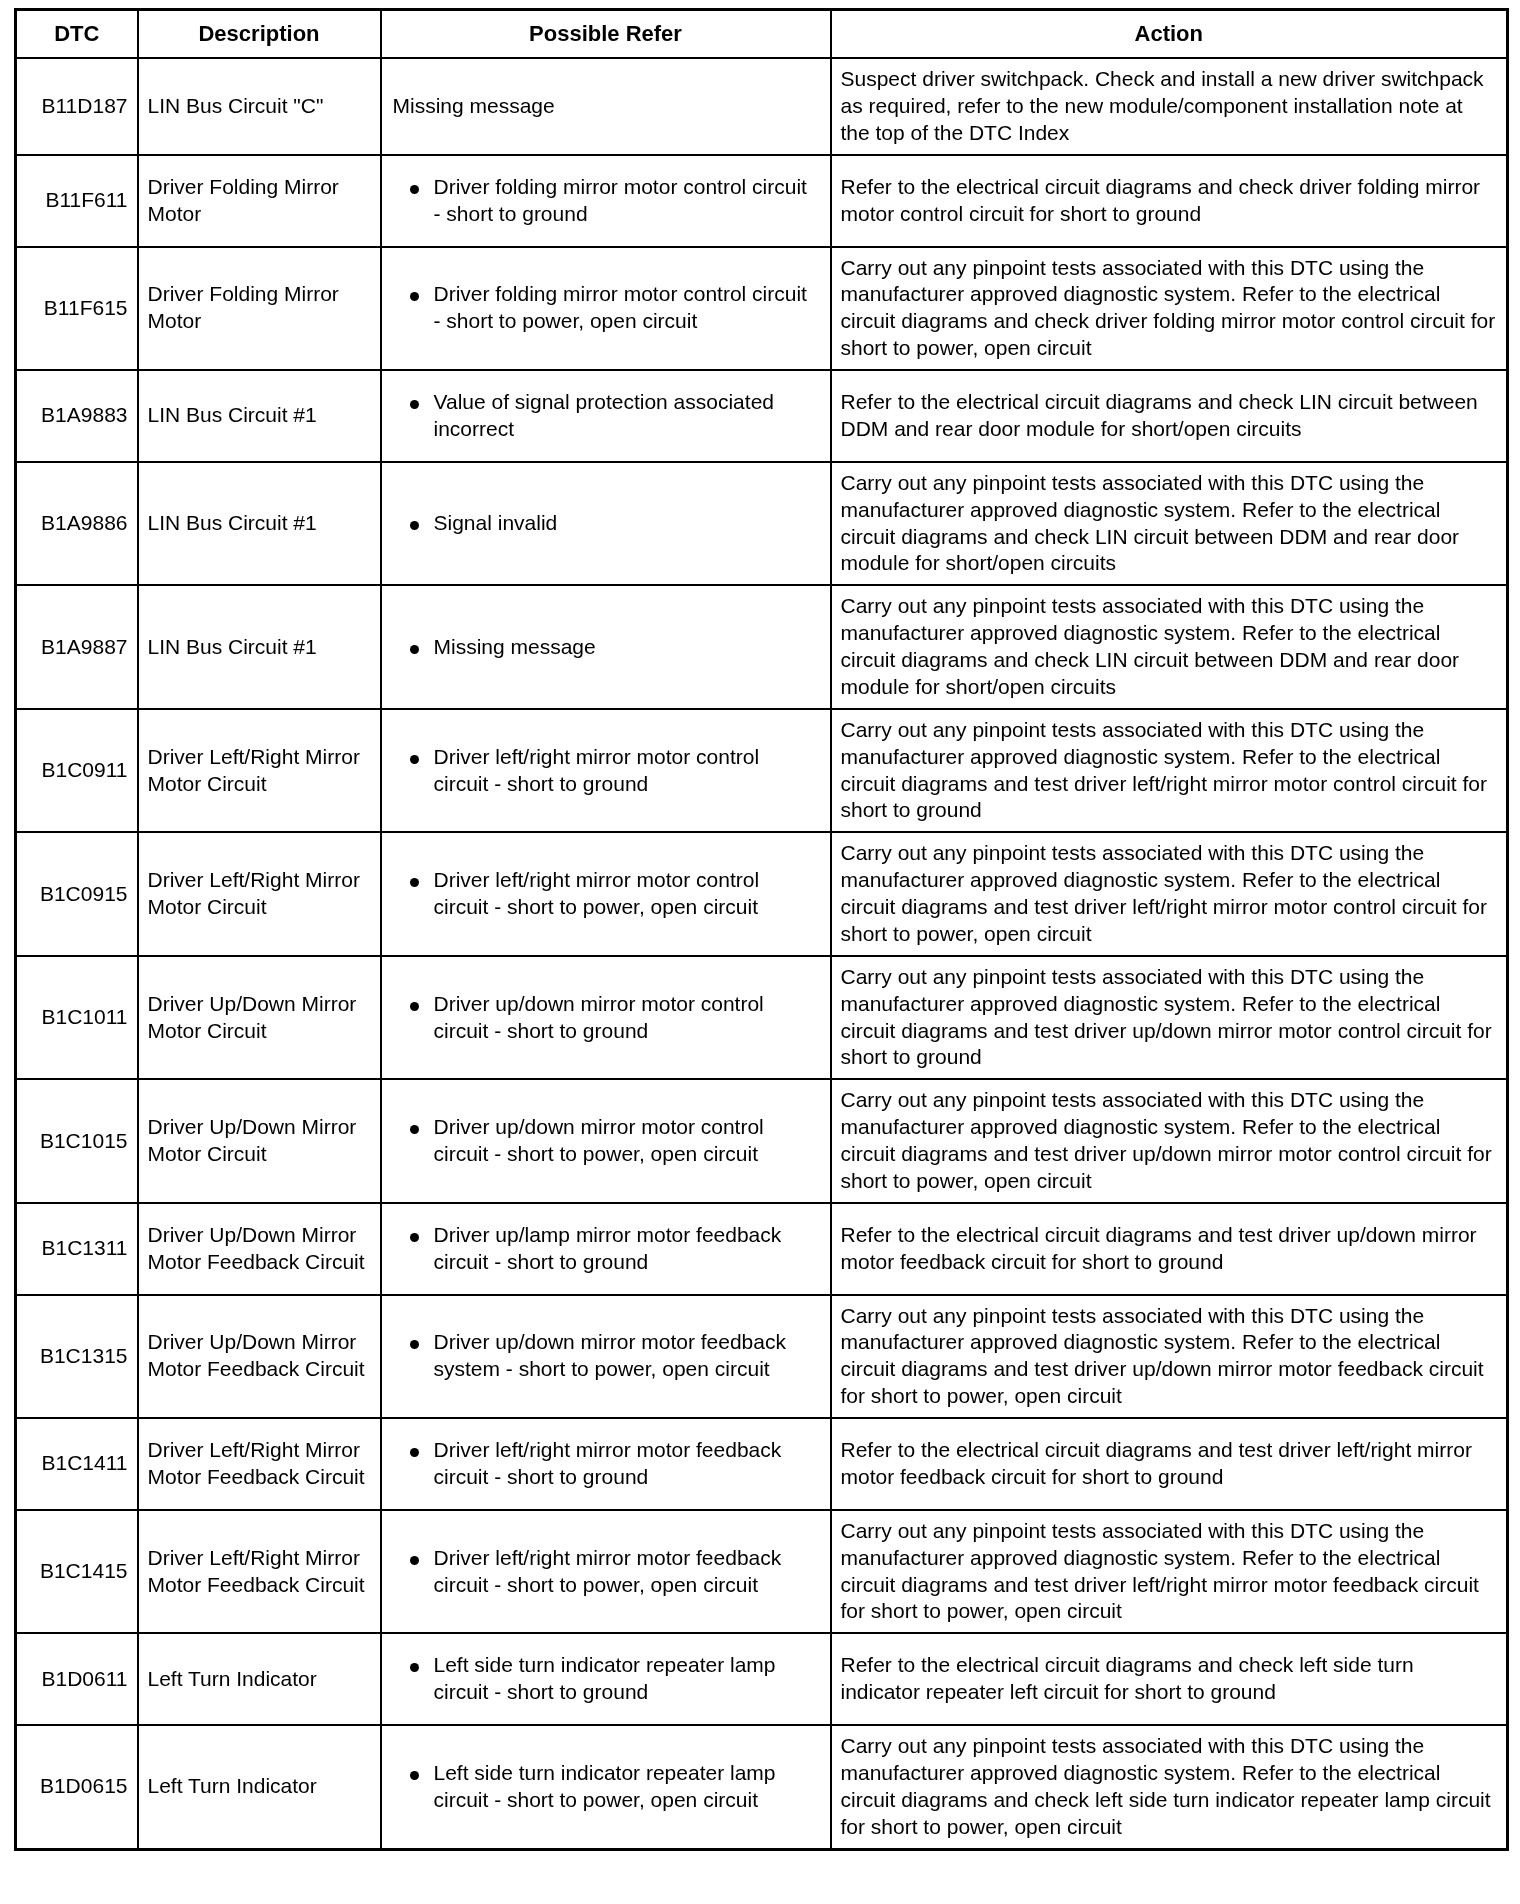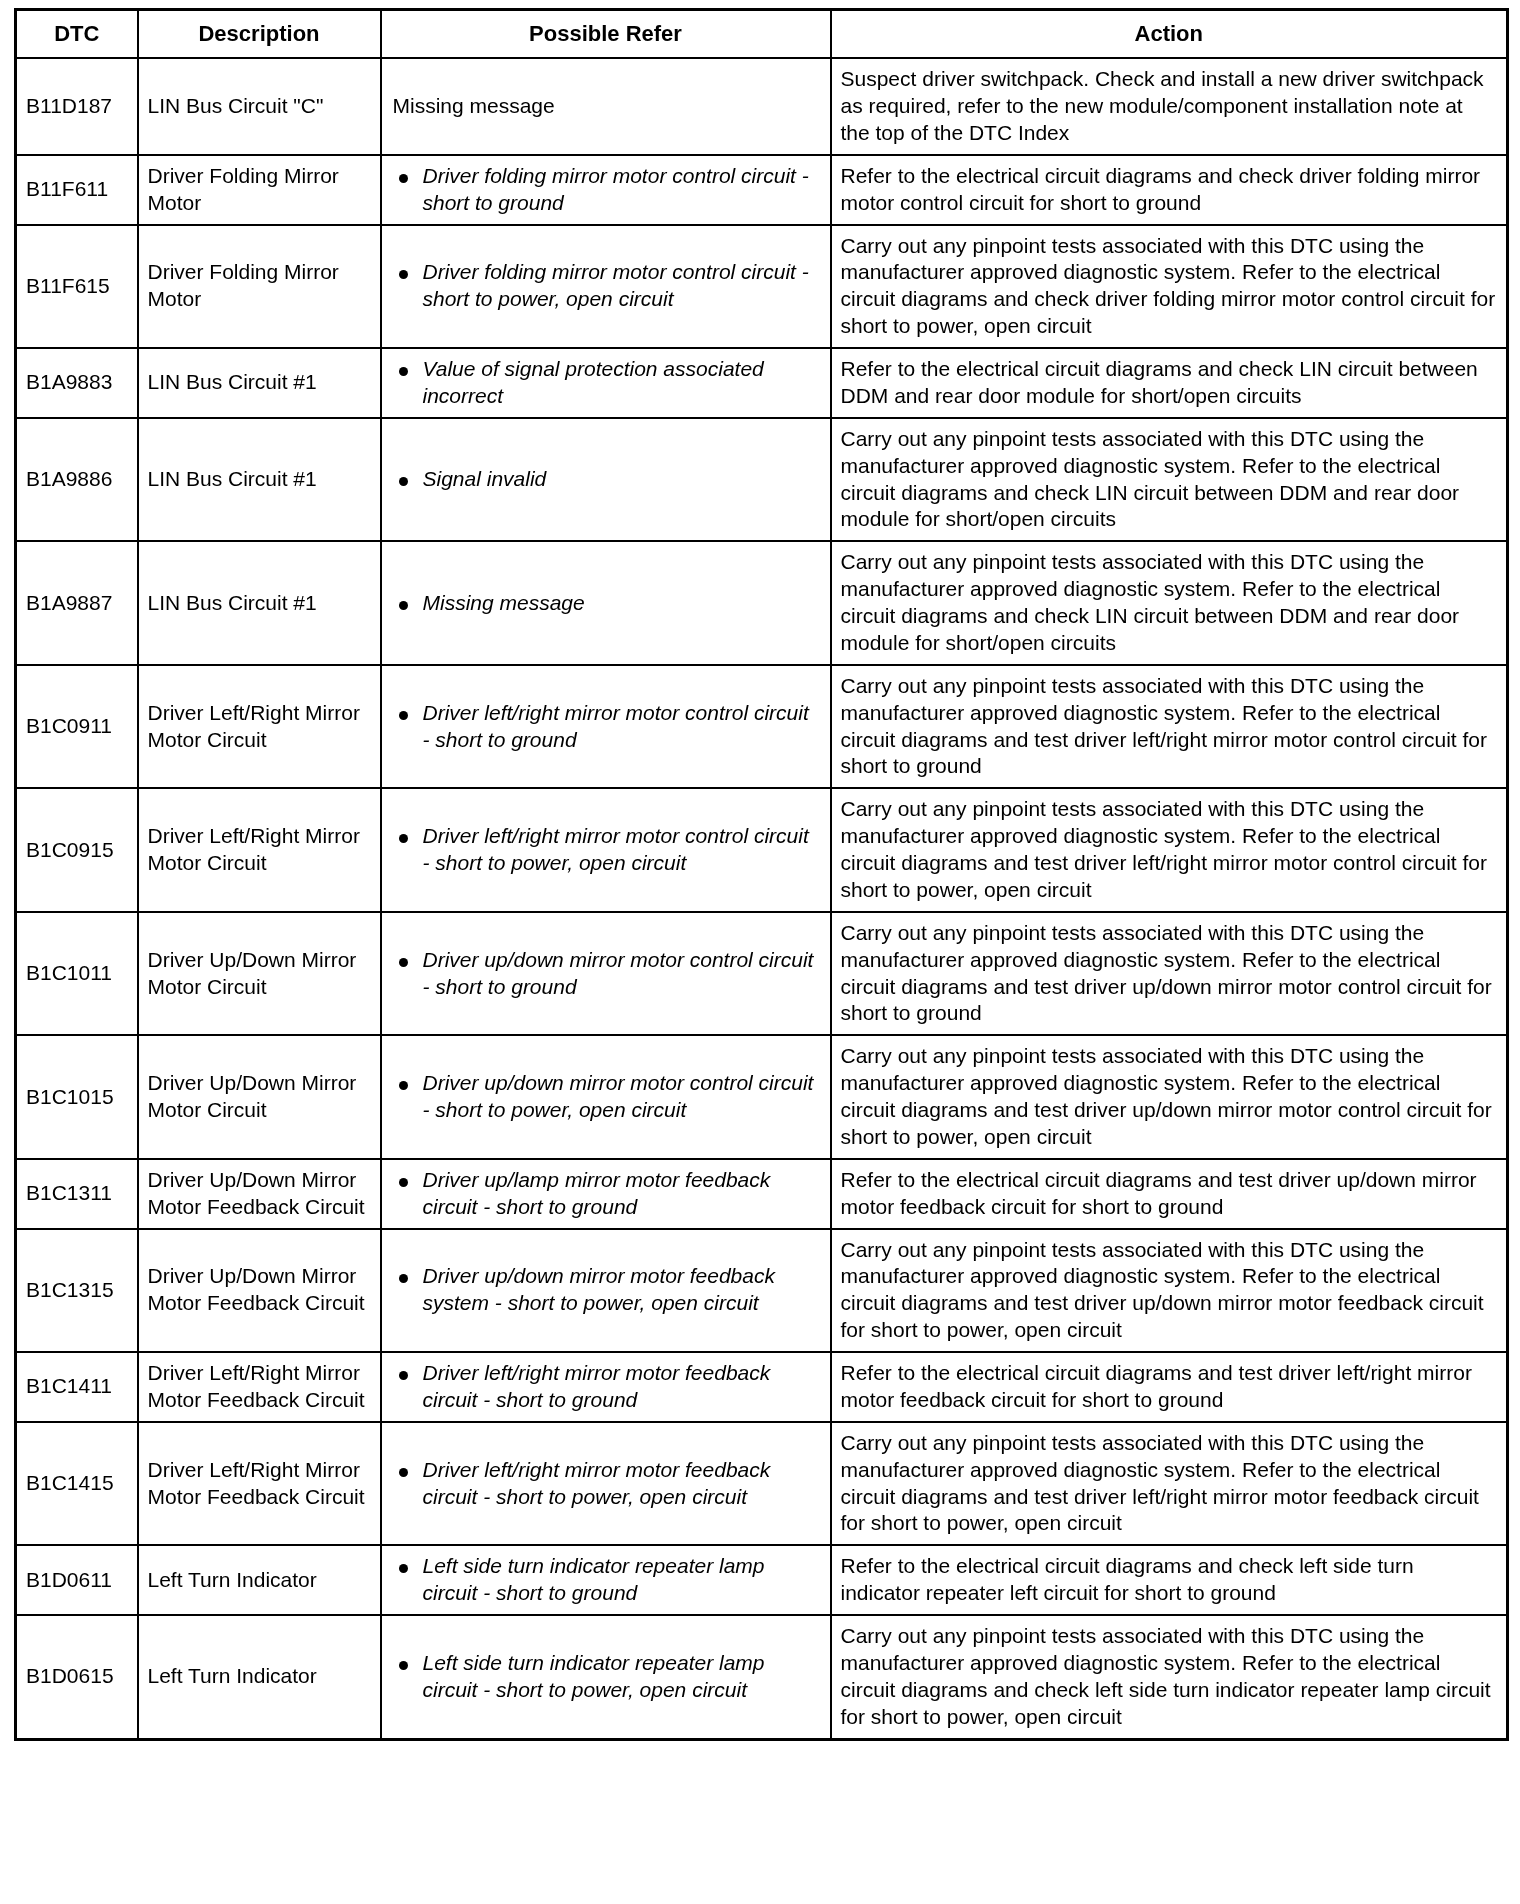--- a/index.html
+++ b/index.html
@@ -35,42 +35,41 @@
     line-height: 1.28;
     padding: 7px 9px;
   }
   table.dtc thead th {
     text-align: center;
     font-weight: bold;
     font-size: 22px;
     padding: 9px 6px;
   }
   td.dtc-code {
-    text-align: left;
+    text-align: right;
     white-space: nowrap;
     padding-left: 10px;
   }
   td.desc {
     text-align: left;
     padding-left: 10px;
   }
   td.cause {
     padding-left: 14px;
     padding-right: 10px;
   }
   td.action {
     padding-left: 12px;
     padding-right: 12px;
     margin-top: 20px;
   }
   ul.bullets {
-    margin: 0;
+    margin: 11px;
     padding: 0;
     list-style: none;
-    font-style: italic;
   }
   ul.bullets li {
     position: relative;
     padding-left: 32px;
     margin: 0;
   }
   ul.bullets li::before {
     content: "";
     position: absolute;
     left: 8px;

